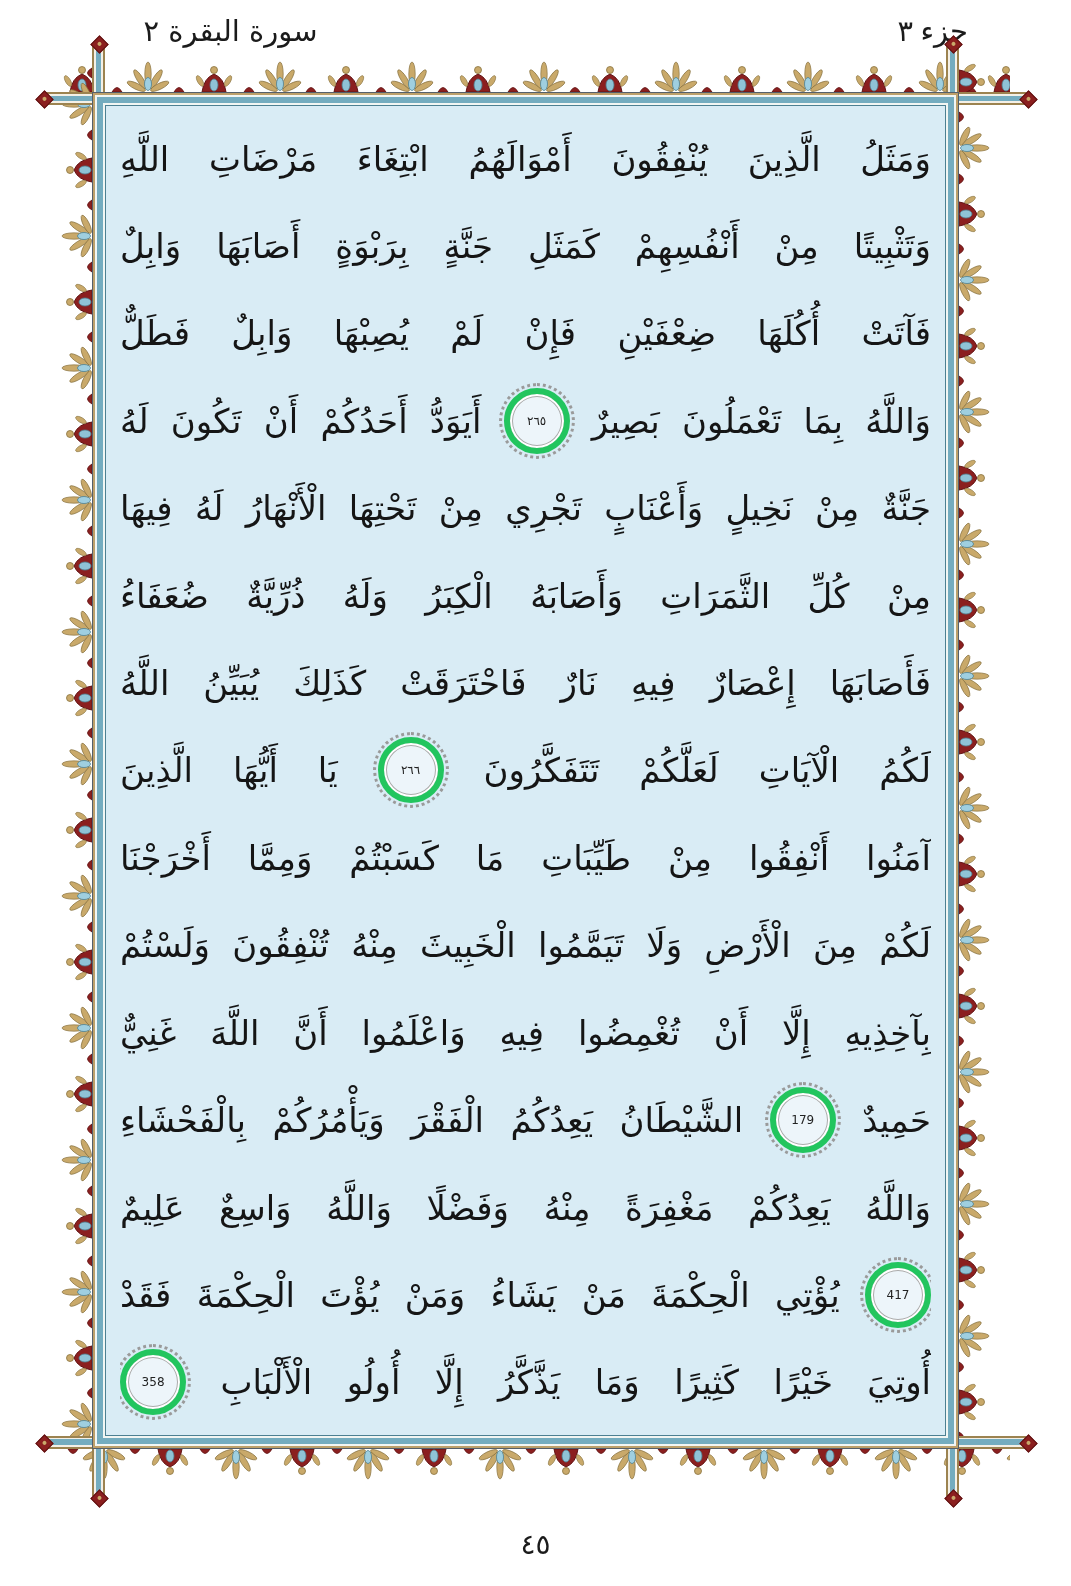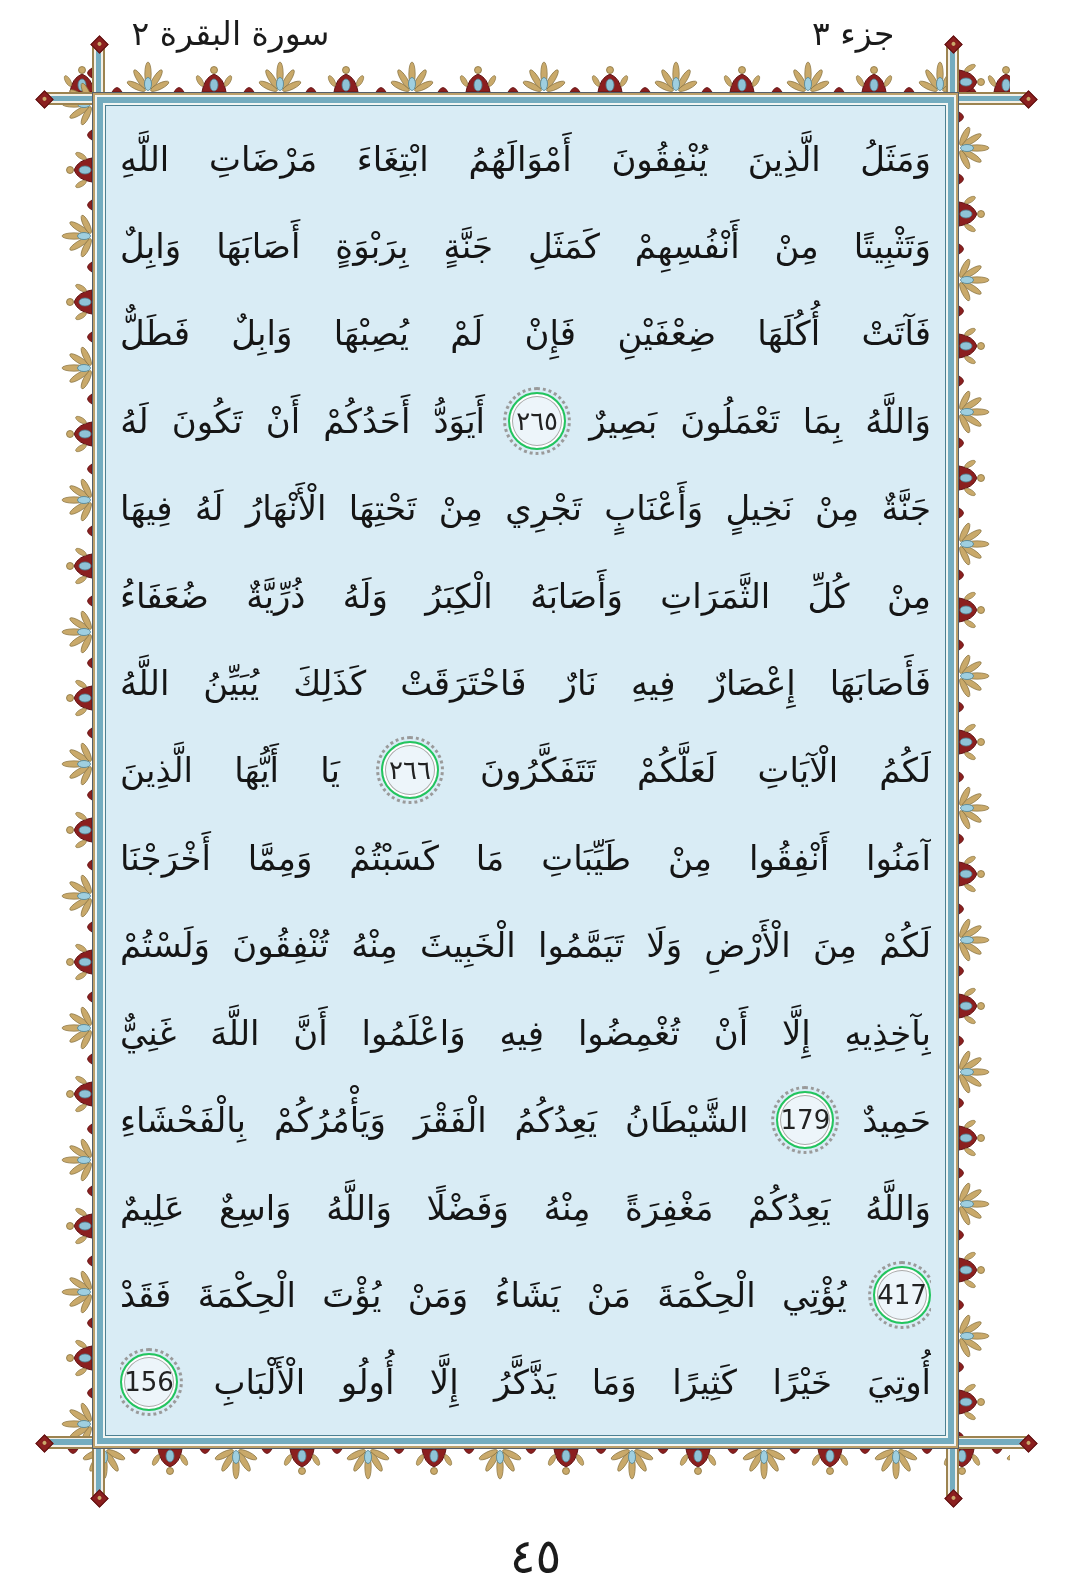--- a/index.html
+++ b/index.html
@@ -2,23 +2,23 @@
 <html lang="ar"><head>
 <meta charset="utf-8">
 <style>
   html,body{margin:0;padding:0;}
   body{
     width:1071px;height:1586px;position:relative;overflow:hidden;
     background:#ffffff;
     font-family:"DejaVu Sans", sans-serif;
   }
   
-  .hdr{position:absolute;top:14px;font-size:33px;color:#1b1b1b;direction:rtl;}
+  .hdr{position:absolute;top:14px;font-size:29px;color:#1b1b1b;direction:rtl;}
   .hdr-surah{left:118px;width:225px;text-align:center;}
-  .hdr-juz{left:812px;width:130px;text-align:left;}
+  .hdr-juz{left:838px;width:130px;text-align:right;font-family:Liberation Serif, serif;}
   
   .text-panel{
     position:absolute;left:105px;top:105px;width:841px;height:1331px;
     box-sizing:border-box;padding:10px 14px;
     background:#d9ecf5;
     border:1px solid #4d8092;
     box-shadow:
       0 0 0 2px #f2f6f3,
       0 0 0 8px #74acbf,
       0 0 0 10px #f2f6f3,
@@ -29,43 +29,43 @@
   }
   .line{
     display:flex;justify-content:space-between;align-items:center;
     direction:rtl;height:85px;font-size:34px;color:#151515;
     overflow:hidden;
   }
   .line .w{flex:0 0 auto;white-space:nowrap;}
   .ayah-marker{
     flex:0 0 auto;display:inline-flex;align-items:center;justify-content:center;
     width:54px;height:54px;border-radius:50%;
-    background:#edf5fa;border:2px solid #22c55e;
+    background:#edf5fa;border:6px solid #22c55e;
     box-shadow:inset 0 0 0 2px #ffffff, inset 0 0 0 3px #ababab;
     outline:3px dotted #9a9a9a;outline-offset:2px;
-    font-size:26px;color:#222;line-height:1;
+    font-size:12px;color:#222;line-height:1;
   }
   
   .band{position:absolute;display:block;}
   .band-top{left:60px;top:48px;}
   .band-bottom{left:60px;top:1449px;}
   .band-left{left:48px;top:60px;}
   .band-right{left:959px;top:60px;}
   
   .cbar{position:absolute;}
   .cbar-v{width:13px;height:105px;
     background:linear-gradient(90deg,#9c8350 0 2px,#f4f0e6 2px 3.5px,#74acbf 3.5px 9.5px,#f4f0e6 9.5px 11px,#9c8350 11px 13px);}
   .cbar-h{height:13px;width:105px;
     background:linear-gradient(180deg,#9c8350 0 2px,#f4f0e6 2px 3.5px,#74acbf 3.5px 9.5px,#f4f0e6 9.5px 11px,#9c8350 11px 13px);}
   .cap{position:absolute;width:11px;height:11px;background:#8b1f1f;border:1px solid #5f1212;transform:rotate(45deg);}
   .cap::after{content:"";position:absolute;left:3px;top:3px;width:4px;height:4px;background:#c9a96a;border-radius:50%;}
   
   .page-number{
     position:absolute;left:0;top:1528px;width:1071px;text-align:center;
-    font-size:48px;color:#1b1b1b;
+    font-size:28px;color:#1b1b1b;
   }
 </style>
 </head>
 <body>
 
 <svg width="0" height="0" style="position:absolute" aria-hidden="true">
   <defs>
     <g id="tile">
       <path d="M10 44 Q12 30 22 26 Q32 30 34 44 Z" fill="#8b1f1f" stroke="#5f1212" stroke-width="1"></path>
       <ellipse cx="22" cy="37" rx="4" ry="6" fill="#8fc3d6" stroke="#4d8092" stroke-width="0.8"></ellipse>
@@ -279,17 +279,17 @@
     </div>
     <div class="line">
       <span class="w">أُوتِيَ</span>
       <span class="w">خَيْرًا</span>
       <span class="w">كَثِيرًا</span>
       <span class="w">وَمَا</span>
       <span class="w">يَذَّكَّرُ</span>
       <span class="w">إِلَّا</span>
       <span class="w">أُولُو</span>
       <span class="w">الْأَلْبَابِ</span>
-      <span class="ayah-marker">156</span>
+      <span class="ayah-marker">358</span>
     </div>
   </div>
 
 <div class="page-number">٤٥</div>
 
 </body></html>

